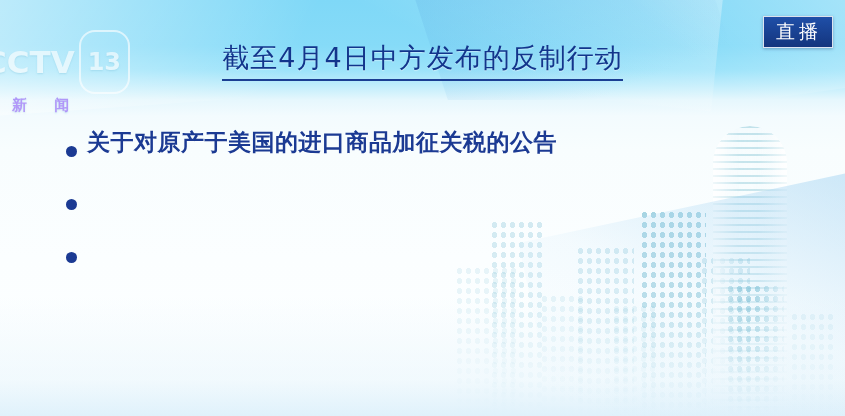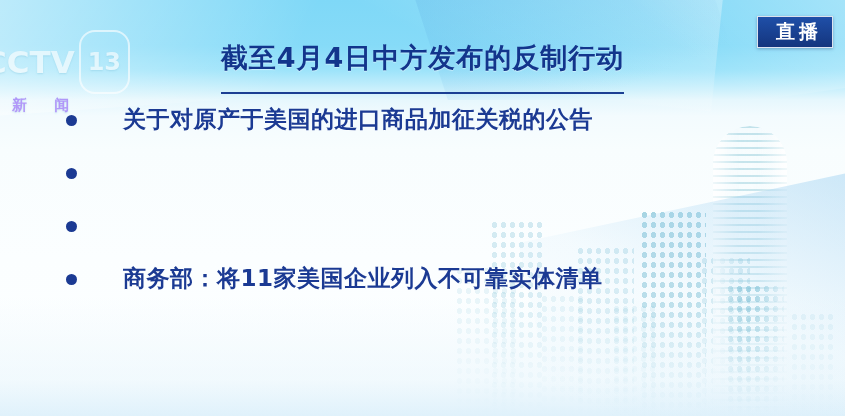--- a/index.html
+++ b/index.html
@@ -166,62 +166,61 @@
     color: #8b5cf6;
     letter-spacing: 11px;
     text-shadow: 0 1px 2px rgba(120,190,215,0.55);
   }
 
   
   .live-badge {
     position: absolute;
     right: 12px;
     top: 16px;
-    padding: 3px 10px 5px 18px;
+    padding: 3px 10px 5px 12px;
     background: linear-gradient(180deg, #1f4fa8 0%, #14357e 100%);
     border: 1px solid rgba(255,255,255,0.85);
     color: #ffffff;
     font-size: 19px;
-    font-weight: bold;
+    font-weight: normal;
     letter-spacing: 4px;
     line-height: 22px;
     box-shadow: 0 1px 3px rgba(20,50,110,0.35);
   }
 
   
   .title-wrap {
     position: absolute;
     left: 0; right: 0;
     top: 42px;
     text-align: center;
   }
   .title {
     display: inline-block;
     font-size: 27px;
-    font-weight: bold;
+    font-weight: normal;
     color: #12358c;
     letter-spacing: 1px;
     line-height: 32px;
-    padding-bottom: 18px;
+    padding-bottom: 5px;
     border-bottom: 2px solid #1b3f93;
     text-shadow: 0 1px 1px rgba(255,255,255,0.45);
   }
 
   
   .list {
     position: absolute;
     left: 66px;
     top: 104px;
     right: 20px;
   }
   .row {
     display: flex;
-    align-items: flex-start;
+    align-items: flex-end;
     height: 53px;
-    gap: 36px;
   }
   .dot {
     width: 11px;
     height: 11px;
     border-radius: 50%;
     background: #1b3a93;
     margin-top: 11px;
     margin-right: 10px;
     flex: 0 0 auto;
   }
@@ -281,19 +280,15 @@
     <div class="row">
       <div class="dot"></div>
       <div class="row-text">关于对原产于美国的进口商品加征关税的公告</div>
     </div>
     <div class="row">
       <div class="dot"></div>
     </div>
     <div class="row">
       <div class="dot"></div>
     </div>
-    <div class="row">
-      <div class="dot"></div>
-      <div class="row-text">商务部：将11家美国企业列入不可靠实体清单</div>
-    </div>
   </div>
 
 </div>
 
 </body></html>

